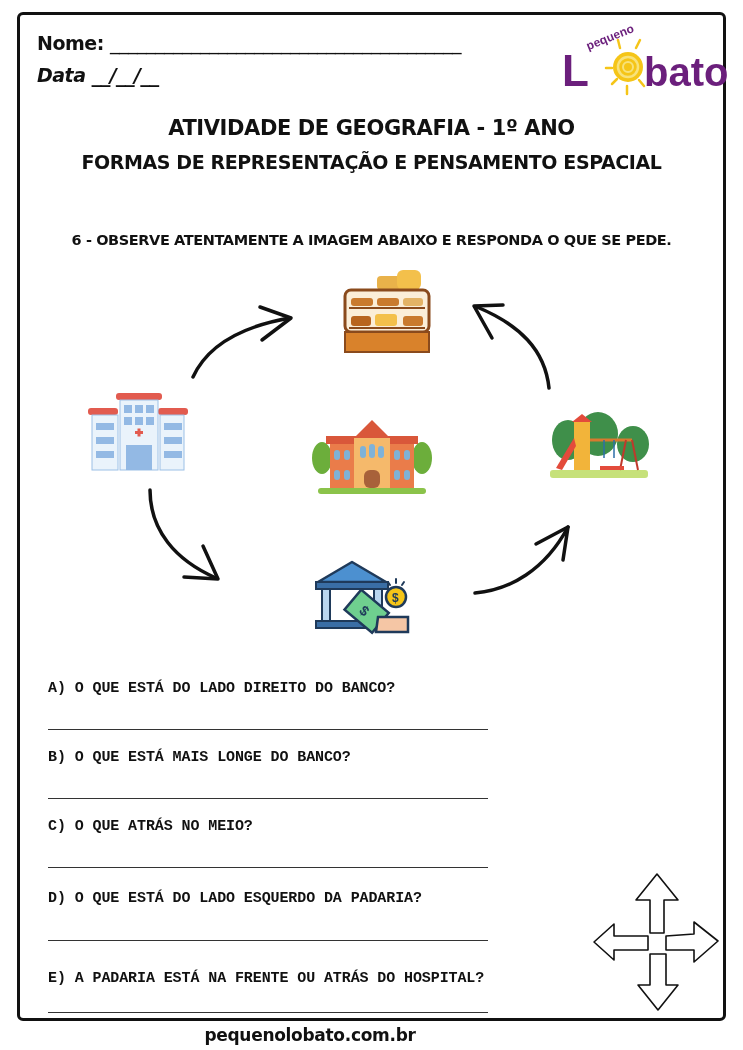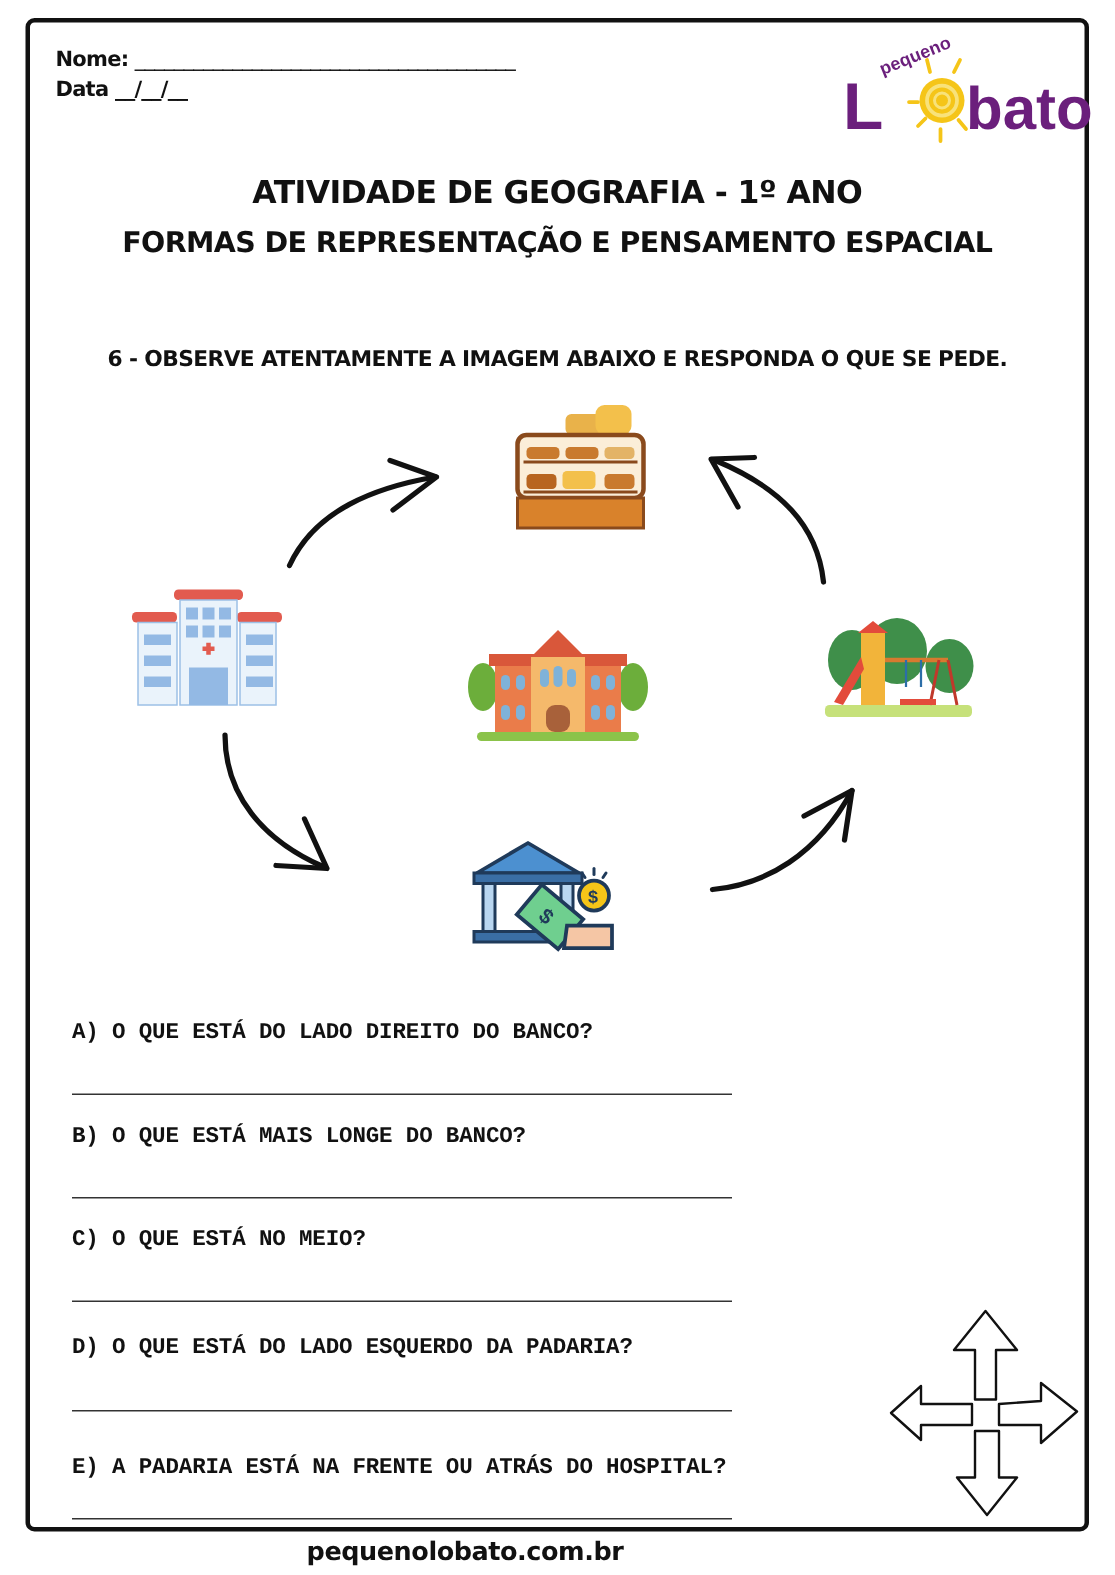--- a/index.html
+++ b/index.html
@@ -3,23 +3,23 @@
 <meta charset="utf-8">
 <style>
   * { box-sizing: border-box; margin: 0; padding: 0; }
   html, body { width: 743px; height: 1050px; background: #ffffff; overflow: hidden; }
   body { position: relative; font-family: "DejaVu Sans", "Liberation Sans", sans-serif; color: #111; }
   .frame {
     position: absolute; left: 17px; top: 12px; width: 709px; height: 1009px;
     border: 3px solid #111; border-radius: 6px;
   }
   .abs { position: absolute; }
-  .label { font-weight: bold; font-size: 14px; letter-spacing: -0.5px; }
+  .label { font-weight: bold; font-size: 19px; letter-spacing: -0.5px; }
   .name-row { left: 37px; top: 32px; }
-  .data-row { left: 37px; top: 52px; }
+  .data-row { left: 37px; top: 64px; font-style: italic; }
   .title { left: 0; width: 743px; text-align: center; font-weight: bold; }
   .t1 { top: 116px; font-size: 21px; letter-spacing: -0.4px; }
   .t2 { top: 151px; font-size: 19px; letter-spacing: -0.4px; }
   .instr { top: 232px; font-size: 14.5px; letter-spacing: -0.4px; }
   .q { left: 48px; font-weight: bold; font-size: 15px; letter-spacing: -0.1px; font-family: Liberation Mono, monospace; }
   .line { left: 48px; width: 440px; height: 0; border-top: 1.5px solid #333; }
   .footer { top: 1025px; left: 0; width: 620px; text-align: center; font-weight: bold; font-size: 17px; letter-spacing: -0.3px; }
   svg { overflow: visible; }
   .logo { left: 548px; top: 22px; width: 175px; height: 80px; }
 </style>
@@ -185,21 +185,21 @@
     </g>
   </svg>
 </div>
 
 <div class="abs q" style="top:680px;">A) O QUE ESTÁ DO LADO DIREITO DO BANCO?</div>
 <div class="abs line" style="top:729px;"></div>
 
 <div class="abs q" style="top:749px;">B) O QUE ESTÁ MAIS LONGE DO BANCO?</div>
 <div class="abs line" style="top:798px;"></div>
 
-<div class="abs q" style="top:818px;">C) O QUE ESTÁ NO MEIO?</div>
+<div class="abs q" style="top:818px;">C) O QUE ATRÁS NO MEIO?</div>
 <div class="abs line" style="top:867px;"></div>
 
 <div class="abs q" style="top:890px;">D) O QUE ESTÁ DO LADO ESQUERDO DA PADARIA?</div>
 <div class="abs line" style="top:940px;"></div>
 
 <div class="abs q" style="top:970px;text-align:right;">E) A PADARIA ESTÁ NA FRENTE OU ATRÁS DO HOSPITAL?</div>
 <div class="abs line" style="top:1012px;"></div>
 
 <div class="abs" style="left:592px;top:870px;width:130px;height:145px;">
   <svg width="130" height="145" viewBox="0 0 130 145">

